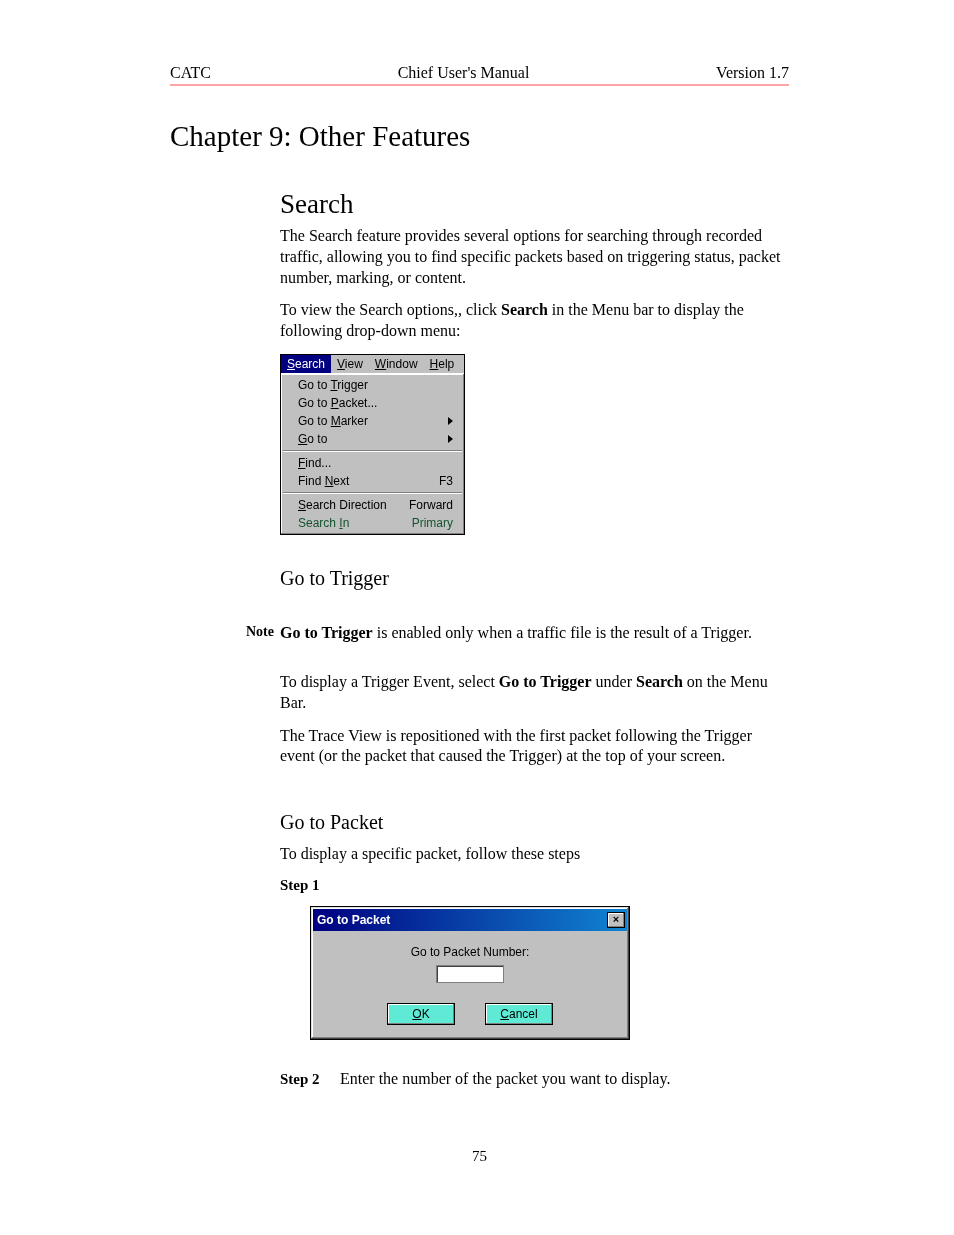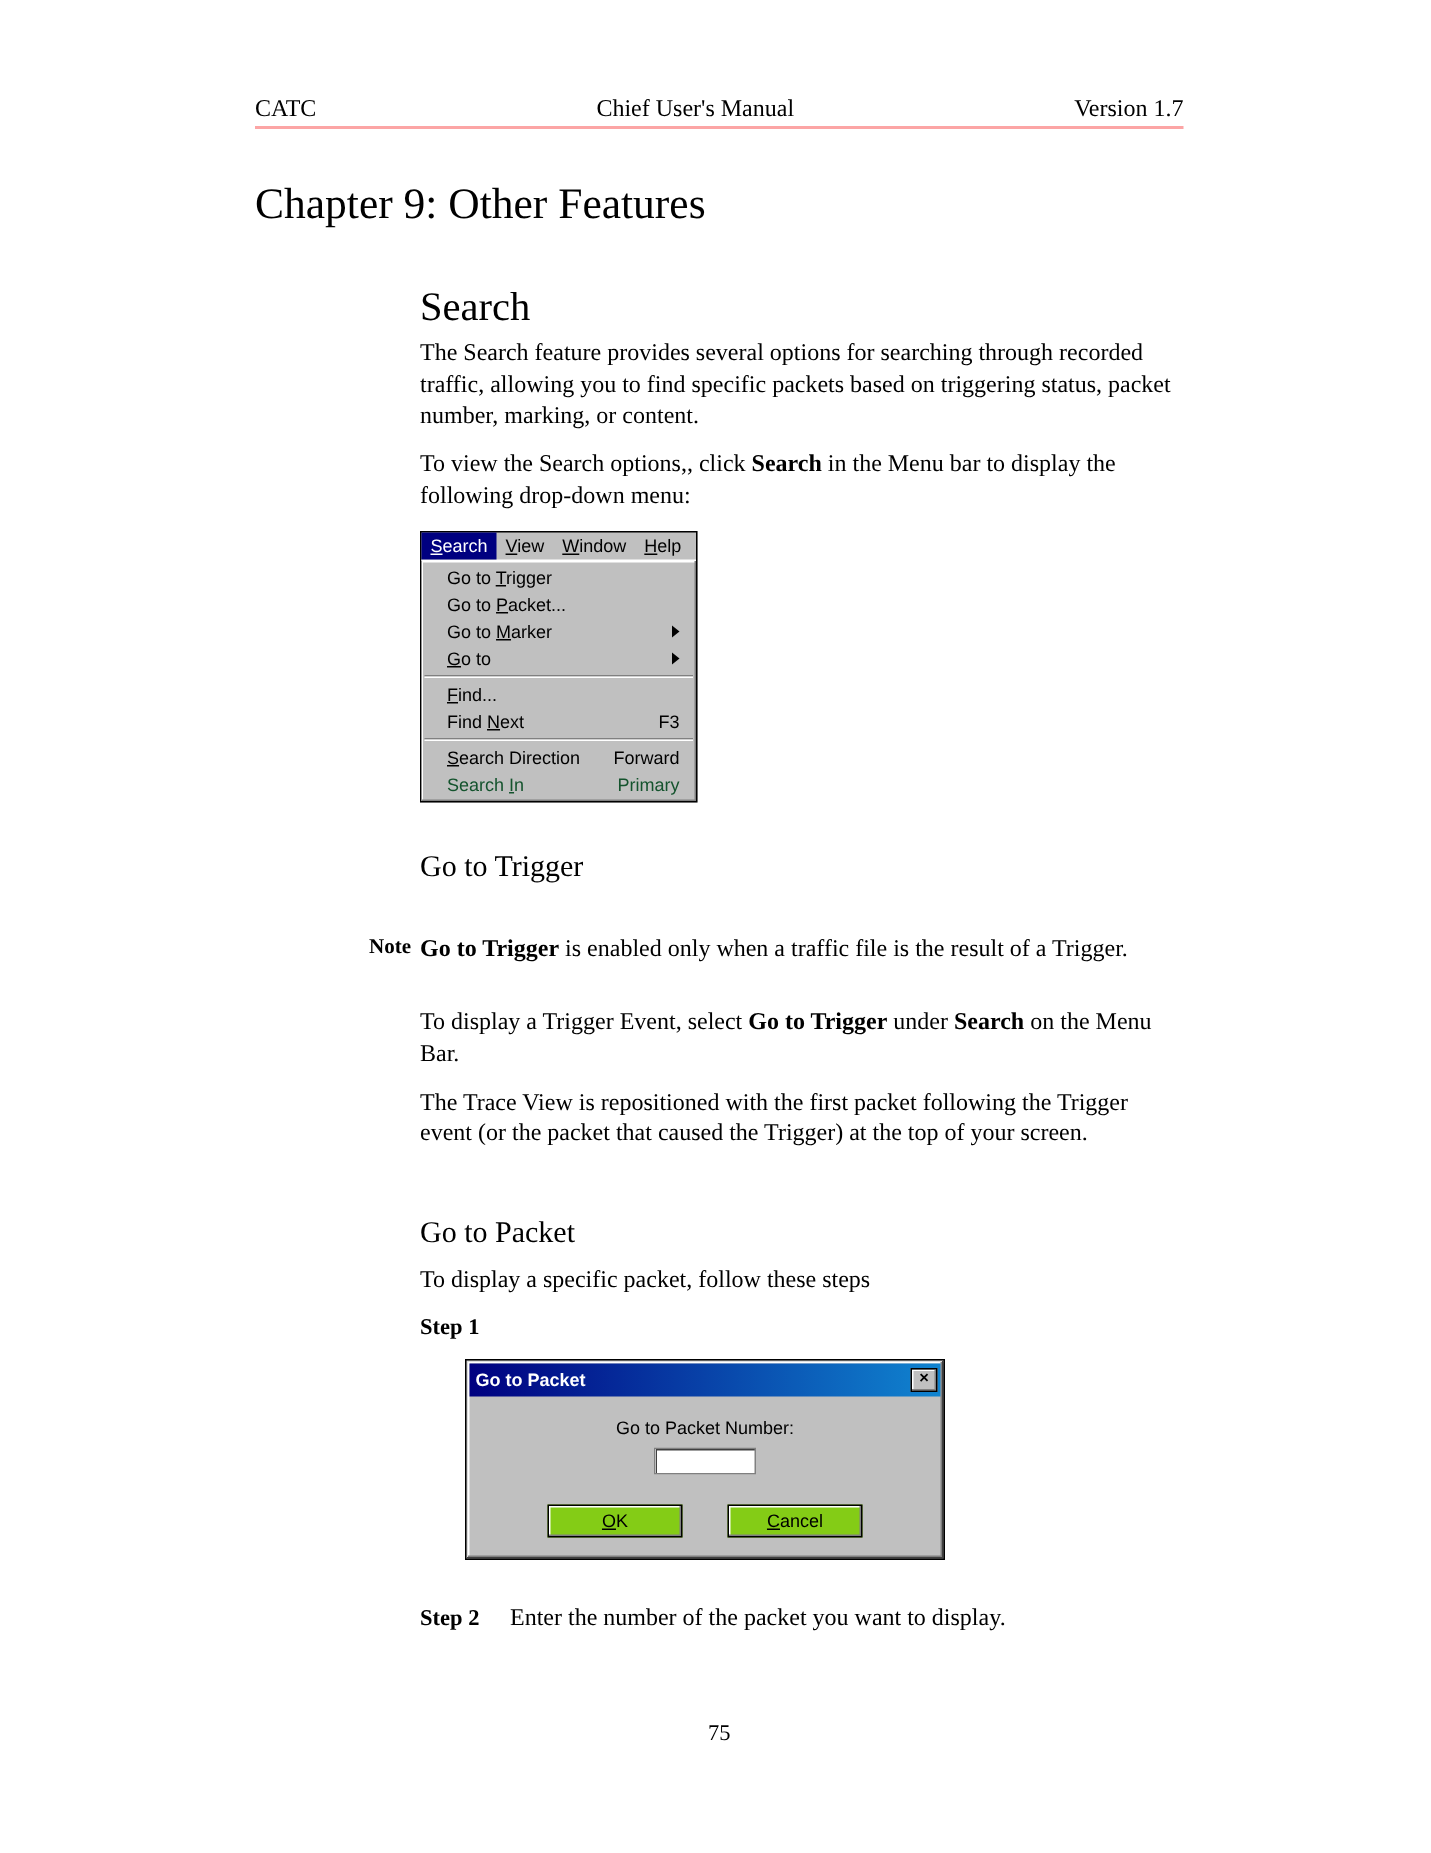--- a/index.html
+++ b/index.html
@@ -194,23 +194,23 @@
     font-family: inherit;
     font-size: 12px;
     padding: 0 2px;
   }
   .dlg-buttons {
     display: flex;
     justify-content: center;
     gap: 30px;
   }
   .win-btn {
-    width: 90px;
+    width: 68px;
     height: 22px;
-    background: #84cc16;
+    background: #5eead4;
     border: 1px solid #000;
     box-shadow: inset -1px -1px 0 #808080, inset 1px 1px 0 #fff;
     font-family: inherit;
     font-size: 12px;
     cursor: default;
   }
   .win-btn .ul { text-decoration: underline; }
   .spacer-lg { height: 32px; }
 </style>
 </head>

